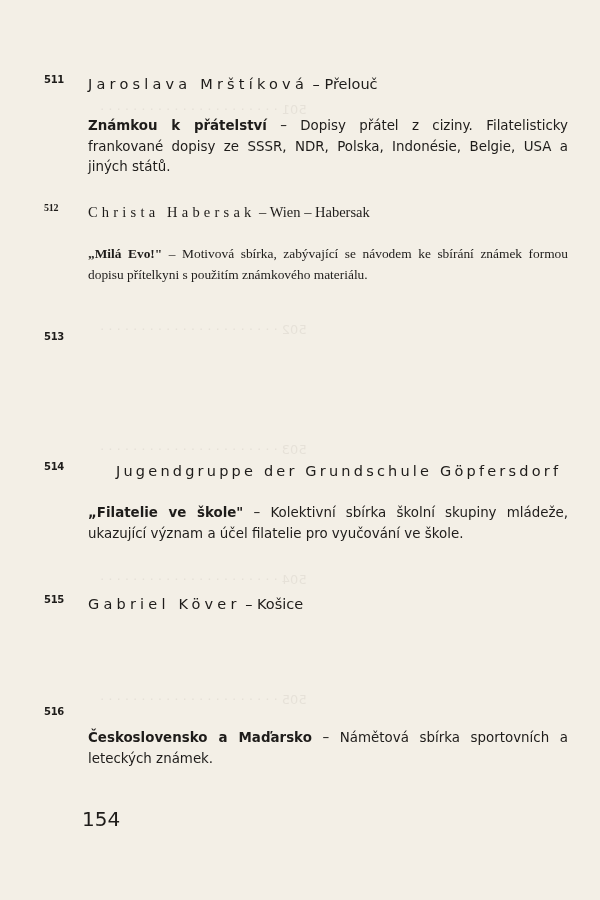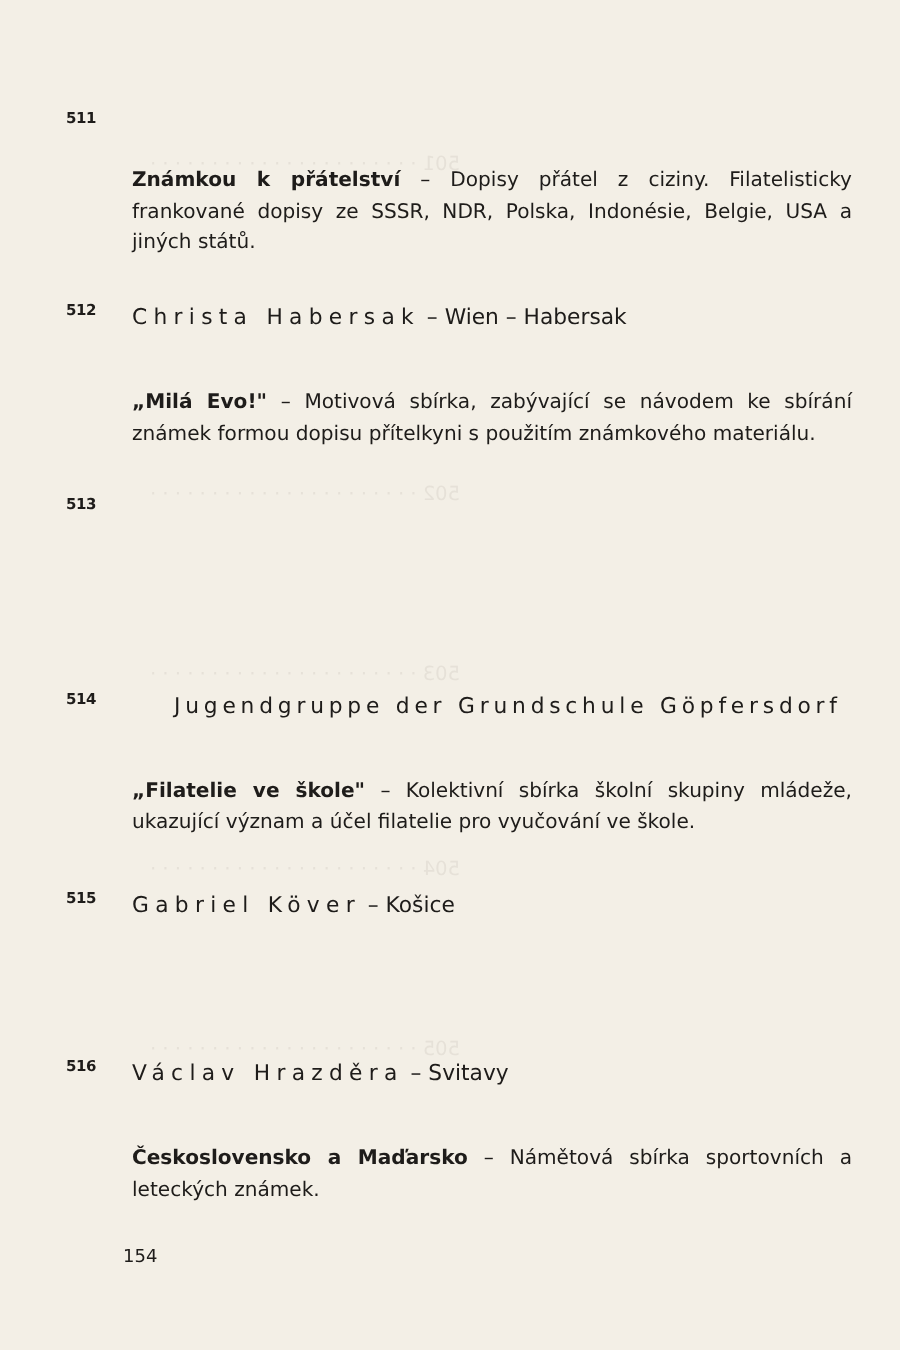--- a/index.html
+++ b/index.html
@@ -21,47 +21,51 @@
       position: absolute; left: 0; top: 0; font-weight: bold; font-size: 10px;
       letter-spacing: -0.3px;
     }
     .head {
       margin-left: 44px; font-size: 14.5px; line-height: 20px;
     }
     .head .nm { letter-spacing: 4.2px; }
     .head .place { letter-spacing: 0; }
     .head .cont { display: block; padding-left: 26px; }
     .body {
-      margin-left: 44px; margin-top: 37px; font-size: 13.4px; line-height: 20.5px;
+      margin-left: 44px; margin-top: 22px; font-size: 13.4px; line-height: 20.5px;
       text-align: justify;
     }
     .body .t { font-weight: bold; }
-    .pagenum { position: absolute; left: 82px; top: 830px; font-size: 12px; }
+    .pagenum { position: absolute; left: 82px; top: 807px; font-size: 20px; }
   </style>
 </head>
 <body>
 
 <div class="page">
 
   <div class="bleed">
     <div class="ln" style="top:100px;">501 · · · · · · · · · · · · · · · · · · · · · ·</div>
     <div class="ln" style="top:320px;">502 · · · · · · · · · · · · · · · · · · · · · ·</div>
     <div class="ln" style="top:440px;">503 · · · · · · · · · · · · · · · · · · · · · ·</div>
     <div class="ln" style="top:570px;">504 · · · · · · · · · · · · · · · · · · · · · ·</div>
     <div class="ln" style="top:690px;">505 · · · · · · · · · · · · · · · · · · · · · ·</div>
   </div>
 
   <div class="entry" style="top:74px;">
     <span class="num">511</span>
+    <div class="head">
+      <span class="nm">Jaroslava Mrštíková</span>
+      <span class="place">– Přelouč</span>
+    </div>
     <div class="body">
       <span class="t">Známkou k přátelství</span><span> – Dopisy přátel z ciziny. Filatelisticky frankované dopisy ze SSSR, NDR, Polska, Indonésie, Belgie, USA a jiných států.</span>
     </div>
   </div>
 
-  <div class="entry" style="top:202px;">
+  <div class="entry" style="top:202px;font-family:Liberation Serif, serif;">
     <span class="num">512</span>
     <div class="head">
       <span class="nm">Christa Habersak</span>
       <span class="place">– Wien – Habersak</span>
     </div>
     <div class="body">
       <span class="t">„Milá Evo!"</span><span> – Motivová sbírka, zabývající se návodem ke sbírání známek formou dopisu přítelkyni s použitím známkového materiálu.</span>
     </div>
   </div>
 
@@ -82,23 +86,19 @@
   <div class="entry" style="top:594px;">
     <span class="num">515</span>
     <div class="head">
       <span class="nm">Gabriel Köver</span>
       <span class="place">– Košice</span>
     </div>
   </div>
 
   <div class="entry" style="top:706px;">
     <span class="num">516</span>
-    <div class="head">
-      <span class="nm">Václav Hrazděra</span>
-      <span class="place">– Svitavy</span>
-    </div>
     <div class="body">
       <span class="t">Československo a Maďarsko</span><span> – Námětová sbírka sportovních a leteckých známek.</span>
     </div>
   </div>
 
   <div class="pagenum">154</div>
 </div>
 
 </body></html>

